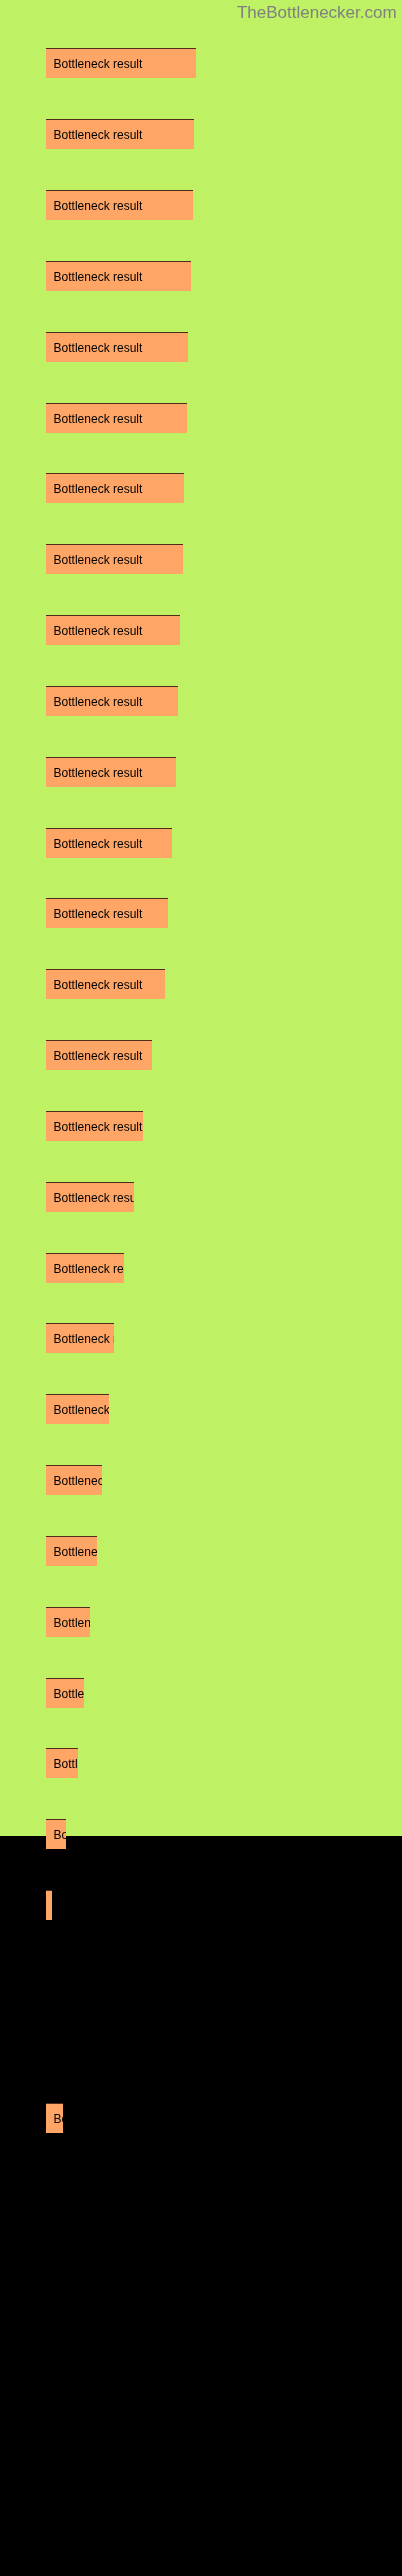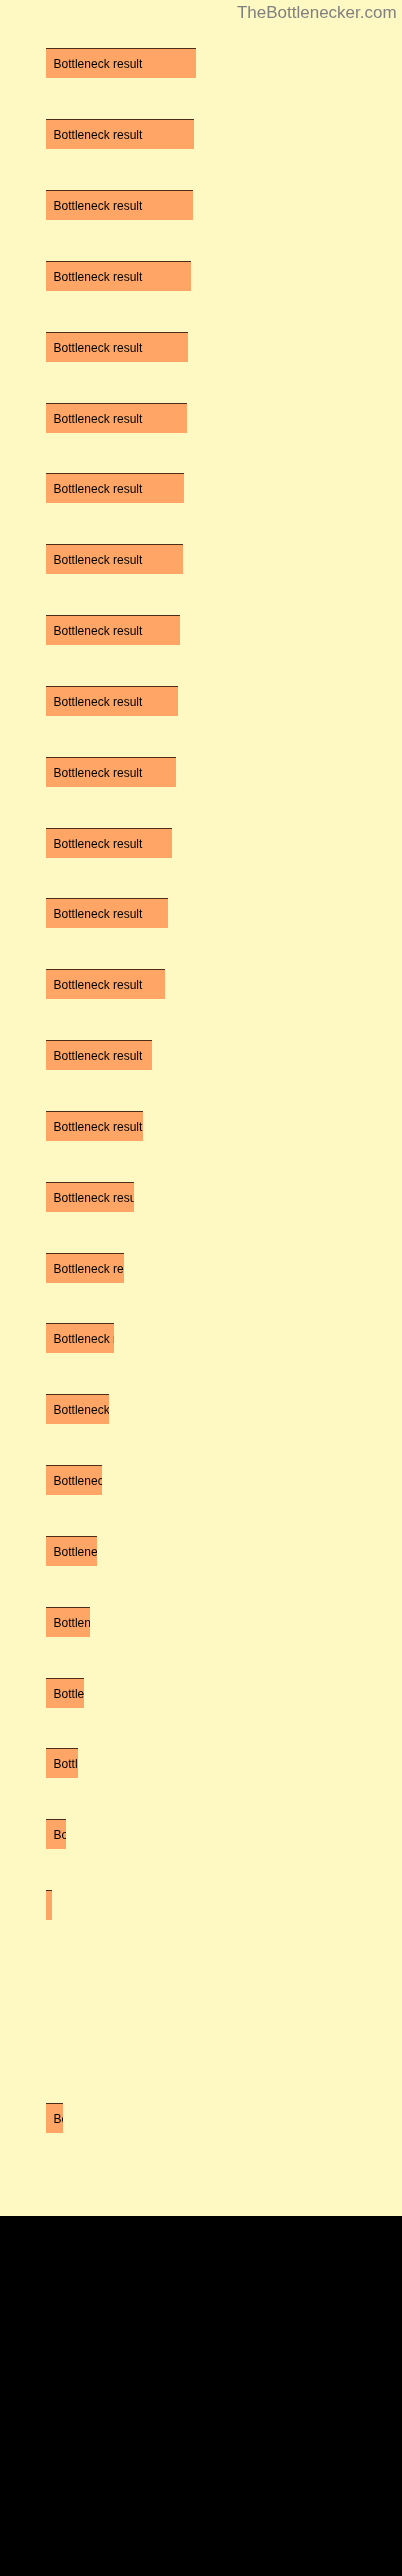--- a/index.html
+++ b/index.html
@@ -13,22 +13,22 @@
     height: 2576px;
     position: relative;
     overflow: hidden;
     font-family: "Liberation Sans", sans-serif;
   }
   #chart-root {
     position: absolute;
     left: 0;
     top: 0;
     width: 403px;
-    height: 2216px;
-    background: #fef9c3;
+    height: 1836px;
+    background: #bef264;
   }
   #site-title {
     position: absolute;
     right: 6.4px;
     top: 1.6px;
     color: #808080;
     font-family: "Liberation Sans", sans-serif;
     font-size: 17px;
     line-height: 21px;
     letter-spacing: 0px;

